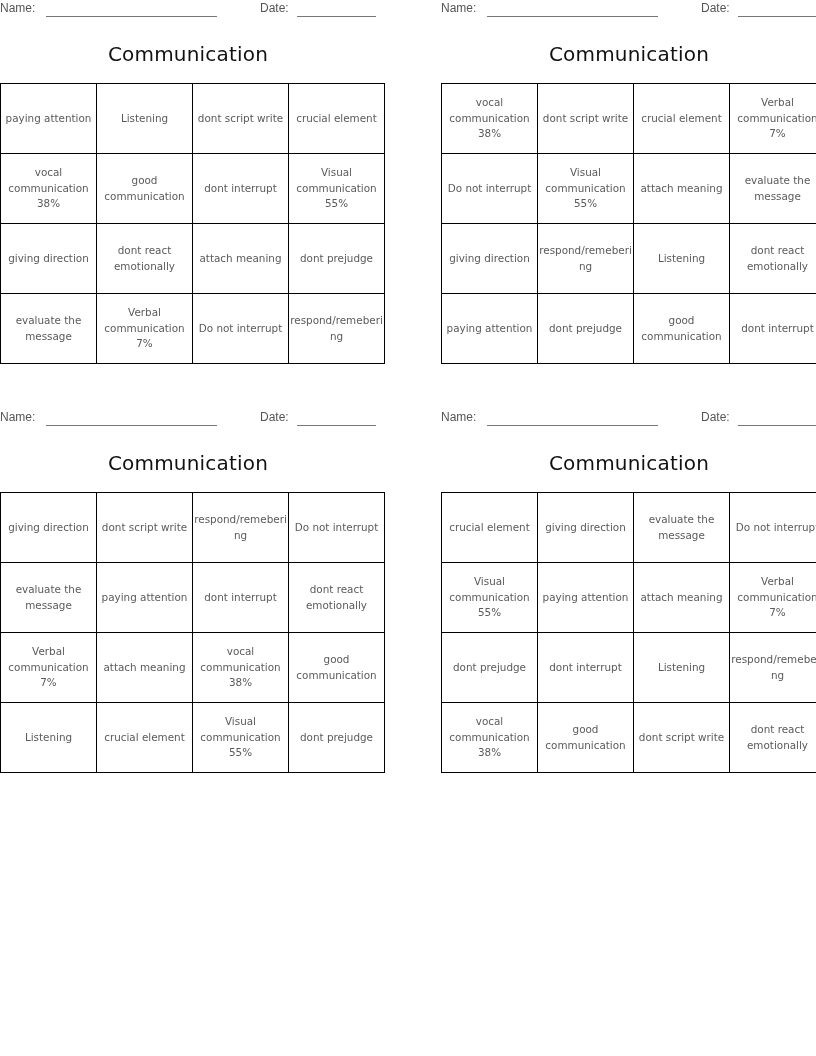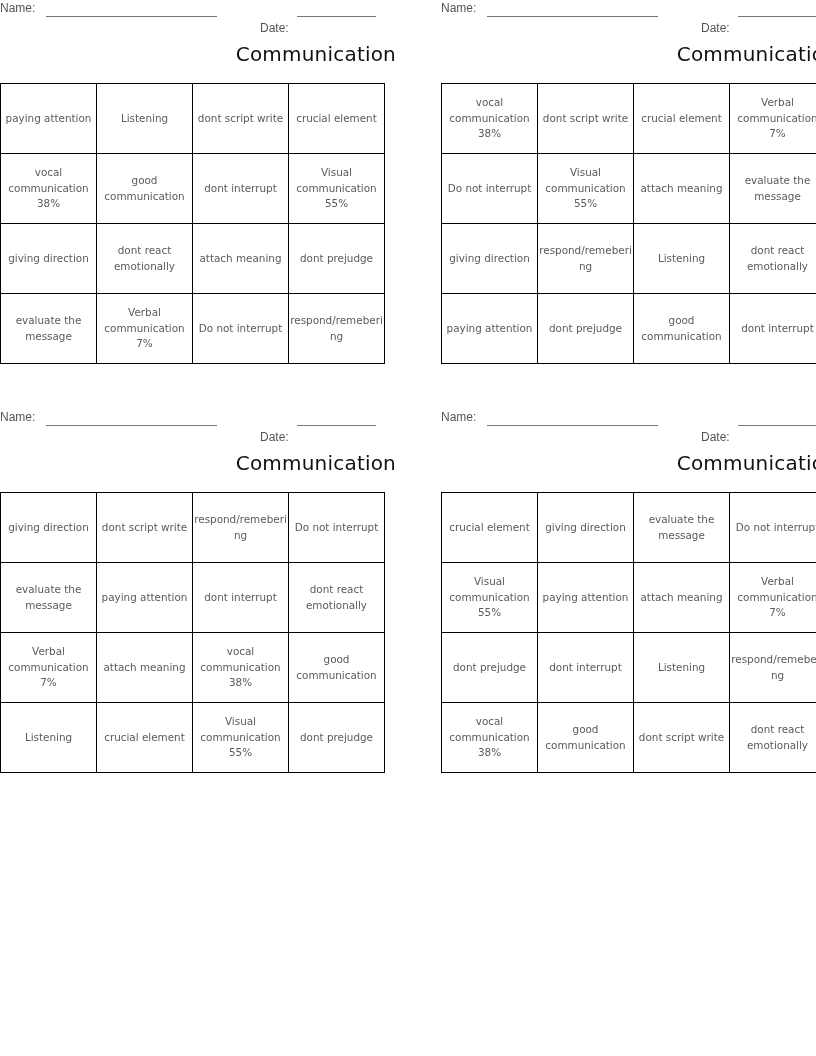--- a/index.html
+++ b/index.html
@@ -28,36 +28,35 @@
       font-family: "Liberation Sans", sans-serif;
       font-size: 12px;
       color: #555555;
       white-space: nowrap;
     }
     .header .name-label { position: absolute; left: 0; top: 0; }
     .header .name-line {
       position: absolute; left: 46px; top: 15px; width: 171px; height: 0;
       border-bottom: 1px solid #777777;
     }
-    .header .date-label { position: absolute; left: 260px; top: 0; margin-top: 20px; }
+    .header .date-label { position: absolute; left: 260px; top: 0; }
     .header .date-line {
       position: absolute; left: 297px; top: 15px; width: 79px; height: 0;
       border-bottom: 1px solid #777777;
     }
     .title {
       position: absolute;
       top: 42px;
       left: 0;
       width: 376px;
-      text-align: right;
+      text-align: center;
       font-family: "DejaVu Sans", sans-serif;
       font-size: 20px;
       color: #111111;
       letter-spacing: 0.2px;
-      padding-left: 20px;
     }
     table.board {
       position: absolute;
       top: 83px;
       left: 0;
       width: 376px;
       height: 281px;
       border-collapse: collapse;
       table-layout: fixed;
     }

